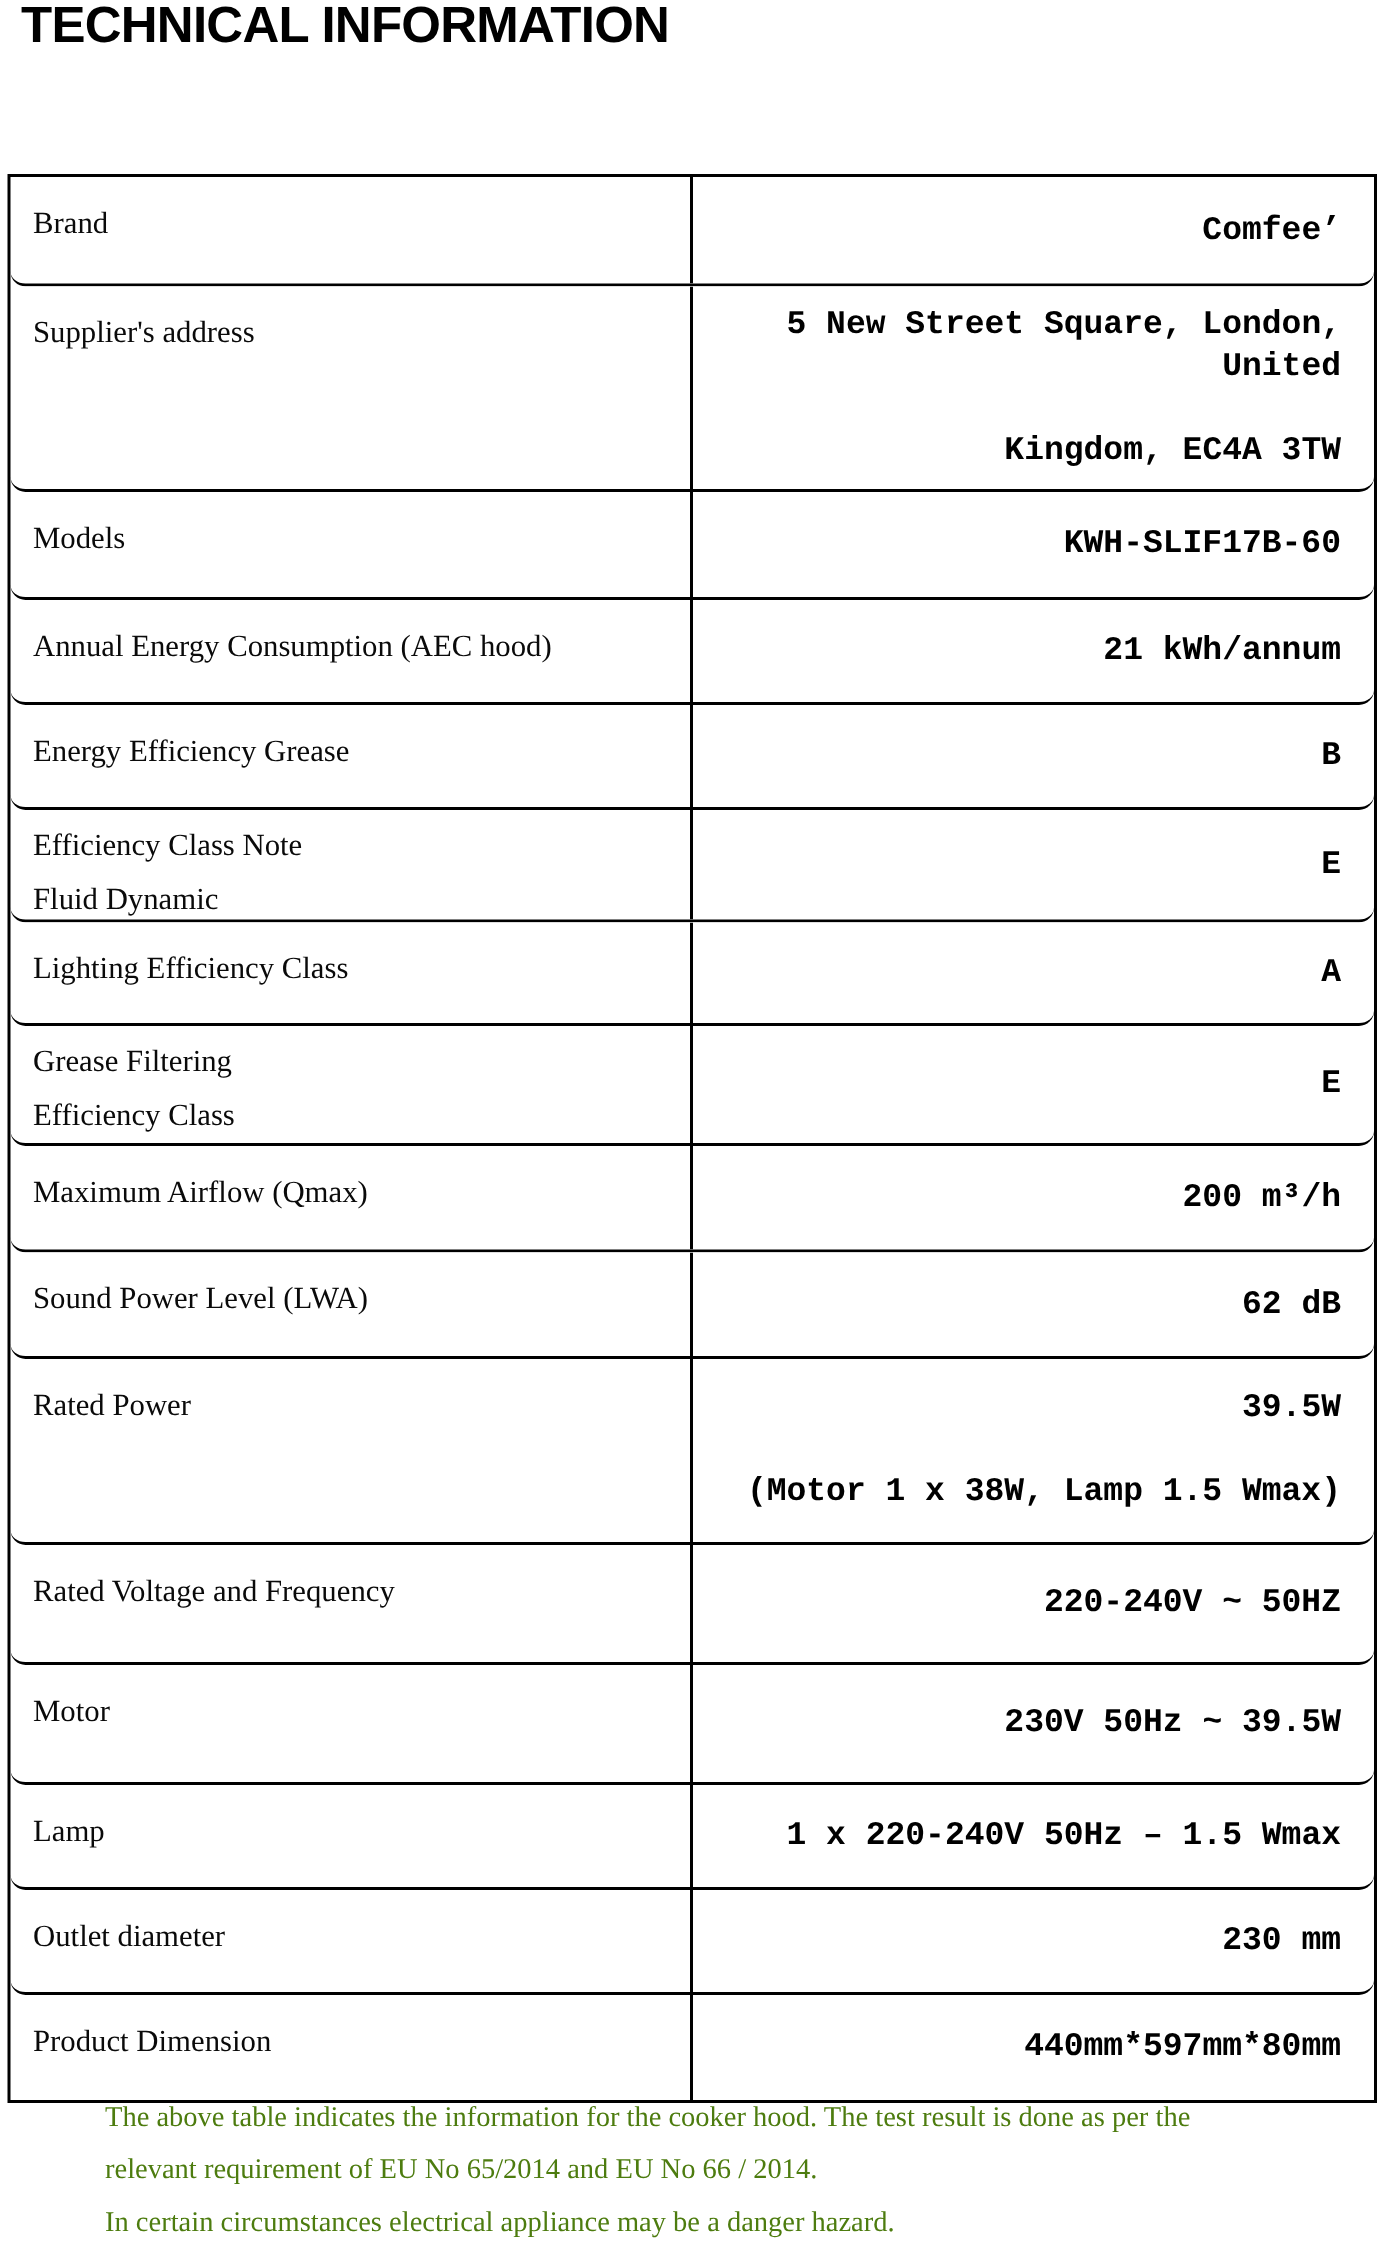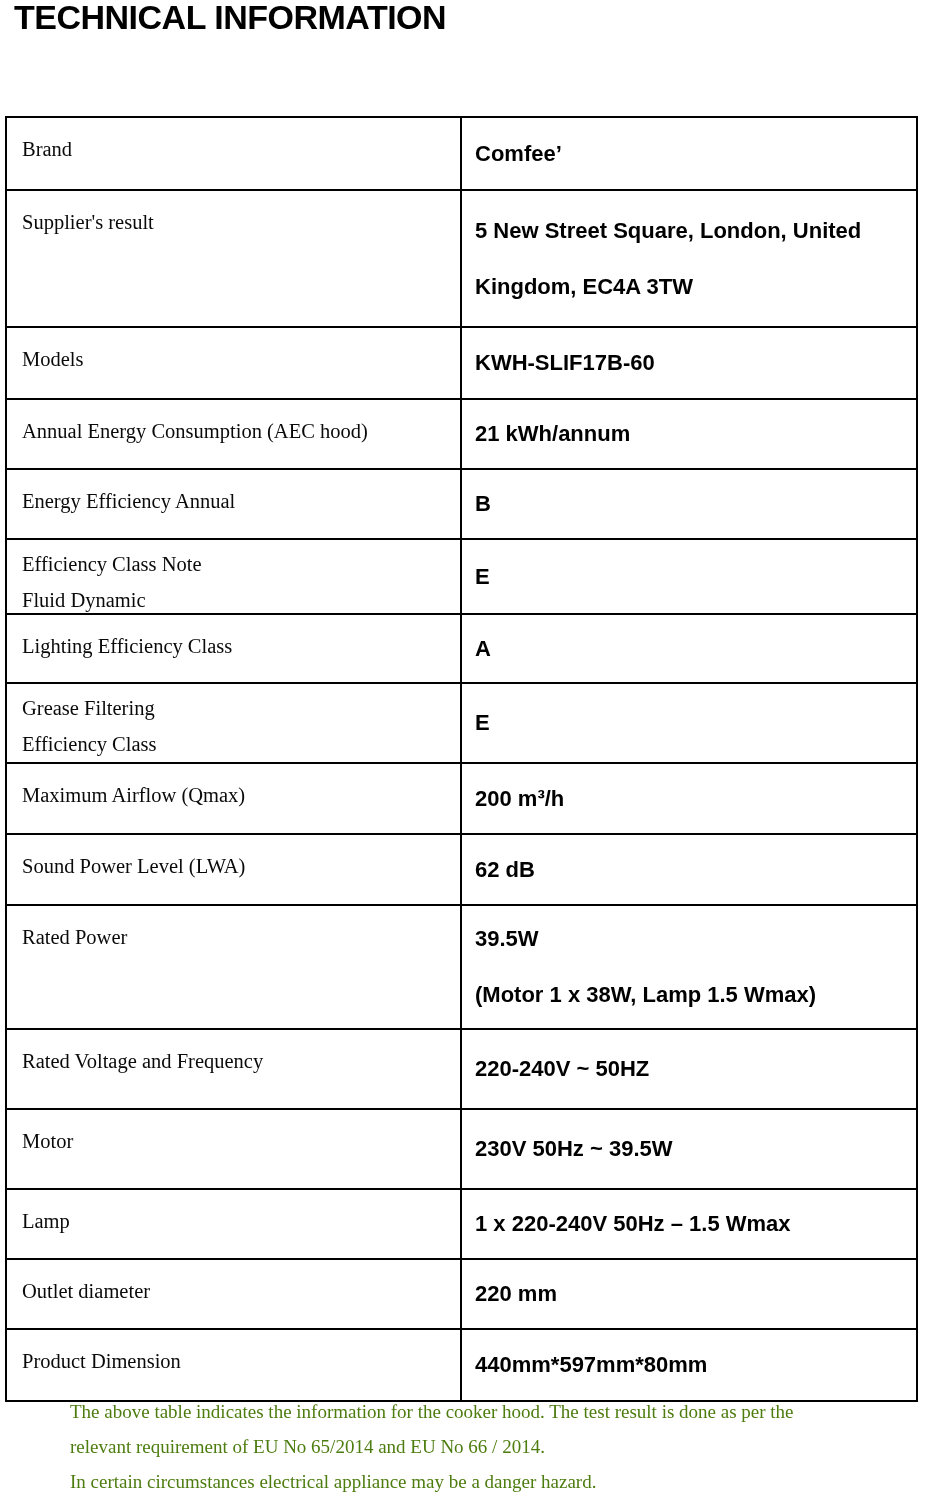--- a/index.html
+++ b/index.html
@@ -10,33 +10,33 @@
   }
   .page-title {
     position:absolute; left:14px; top:-2px;
     font-family:"Liberation Sans", sans-serif;
     font-weight:bold; font-size:34px; letter-spacing:-0.5px; color:#000;
   }
   .tech-table {
     position:absolute; left:5px; top:116px; width:913px;
     border:2px solid #000;
   }
-  .trow { display:flex; border-bottom:2px solid #000; overflow:hidden; }
+  .trow { display:flex; border-bottom:2px solid #000; overflow:hidden;border-radius:10px; }
   .trow:last-child { border-bottom:none; }
   .cell-label {
     width:455px; flex:0 0 455px; border-right:2px solid #000;
     padding:13px 10px 0 15px;
     font-size:20.5px; line-height:36px; color:#0a0a0a;
   }
   .trow.tight .cell-label { padding-top:6px; }
   .cell-value {
     flex:1 1 auto; display:flex; flex-direction:column; justify-content:center;
     padding-left:13px; padding-right:22px;
-    font-family:Liberation Sans, sans-serif; font-weight:bold;
-    font-size:22px; line-height:28px; color:#000;
+    font-family:Liberation Mono, monospace; font-weight:bold;
+    font-size:22px; line-height:28px; color:#000;text-align:right;
   }
   .cell-value.dual { gap:28px; }
   .footer {
     position:absolute; left:22px; top:1394px; width:898px;
     font-size:19px; color:#4d7c0f;margin-left:48px;
   }
   .footer-line { line-height:35px; white-space:nowrap; }
 </style>
 </head>
 <body>
@@ -49,21 +49,21 @@
     <div class="cell-label">
       <div>Brand</div>
     </div>
     <div class="cell-value">
       <div>Comfee’</div>
     </div>
   </div>
 
   <div class="trow" style="height:137px">
     <div class="cell-label">
-      <div>Supplier's result</div>
+      <div>Supplier's address</div>
     </div>
     <div class="cell-value dual">
       <div>5 New Street Square, London, United</div>
       <div>Kingdom, EC4A 3TW</div>
     </div>
   </div>
 
   <div class="trow" style="height:72px">
     <div class="cell-label">
       <div>Models</div>
@@ -77,21 +77,21 @@
     <div class="cell-label">
       <div>Annual Energy Consumption (AEC hood)</div>
     </div>
     <div class="cell-value">
       <div>21 kWh/annum</div>
     </div>
   </div>
 
   <div class="trow" style="height:70px">
     <div class="cell-label">
-      <div>Energy Efficiency Annual</div>
+      <div>Energy Efficiency Grease</div>
     </div>
     <div class="cell-value">
       <div>B</div>
     </div>
   </div>
 
   <div class="trow tight" style="height:75px">
     <div class="cell-label">
       <div>Efficiency Class Note</div>
       <div>Fluid Dynamic</div>
@@ -173,21 +173,21 @@
     <div class="cell-value">
       <div>1 x 220-240V 50Hz – 1.5 Wmax</div>
     </div>
   </div>
 
   <div class="trow" style="height:70px">
     <div class="cell-label">
       <div>Outlet diameter</div>
     </div>
     <div class="cell-value">
-      <div>220 mm</div>
+      <div>230 mm</div>
     </div>
   </div>
 
   <div class="trow" style="height:70px">
     <div class="cell-label">
       <div>Product Dimension</div>
     </div>
     <div class="cell-value">
       <div>440mm*597mm*80mm</div>
     </div>

